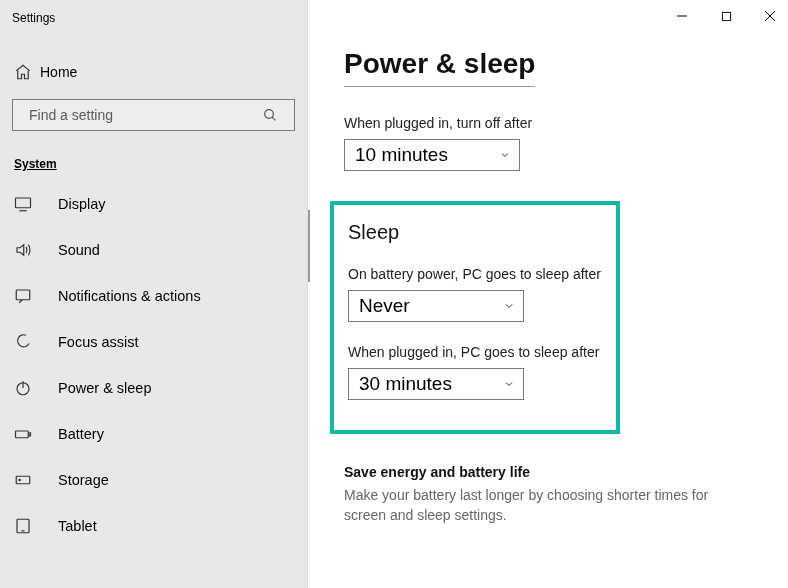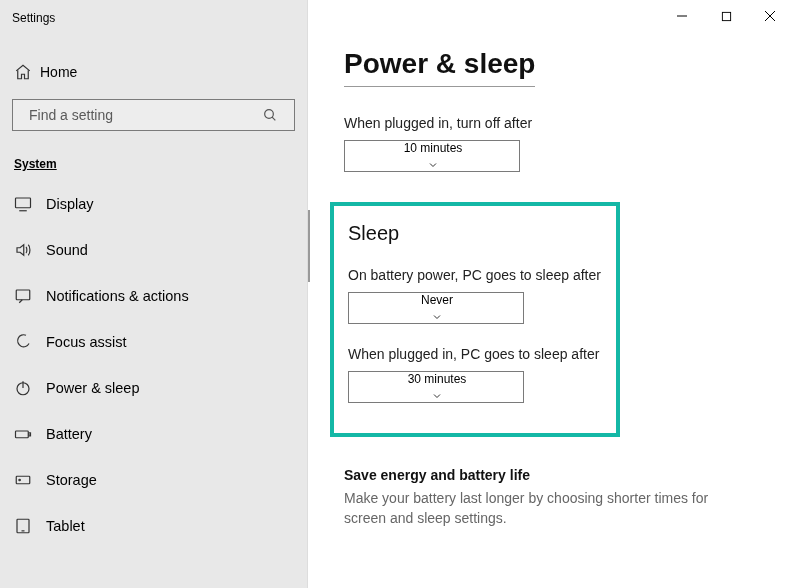--- a/index.html
+++ b/index.html
@@ -70,21 +70,21 @@
     .section-label {
       font-weight: 600;
       padding: 18px 14px 6px 14px;
       font-size: 12px;
       text-decoration: underline;
     }
     .nav-list { margin-top: 4px; }
     .nav-item {
       display: flex;
       align-items: center;
-      gap: 14px;
+      gap: 26px;
       padding: 14px 14px;
       cursor: pointer;
     }
     .nav-item .label { font-size: 14.5px; color: #000; }
     .main {
       flex: 1;
       padding: 0;
       position: relative;
       background: #fff;
     }
@@ -123,22 +123,21 @@
     .select-box {
       display: inline-flex;
       align-items: center;
       justify-content: space-between;
       border: 1px solid #7a7a7a;
       height: 32px;
       width: 176px;
       padding: 0 8px 0 10px;
       background: #fff;
       cursor: pointer;
-      font-size: 12px;
-      flex-direction: column;
+      font-size: 19px;
     }
     .highlight-box {
       border: 4px solid #14b8a6;
       padding: 16px 14px 30px 14px;
       margin-top: 30px;
       position: relative;
       margin-left: -14px;
       width: 290px;
     }
     .section-heading {

